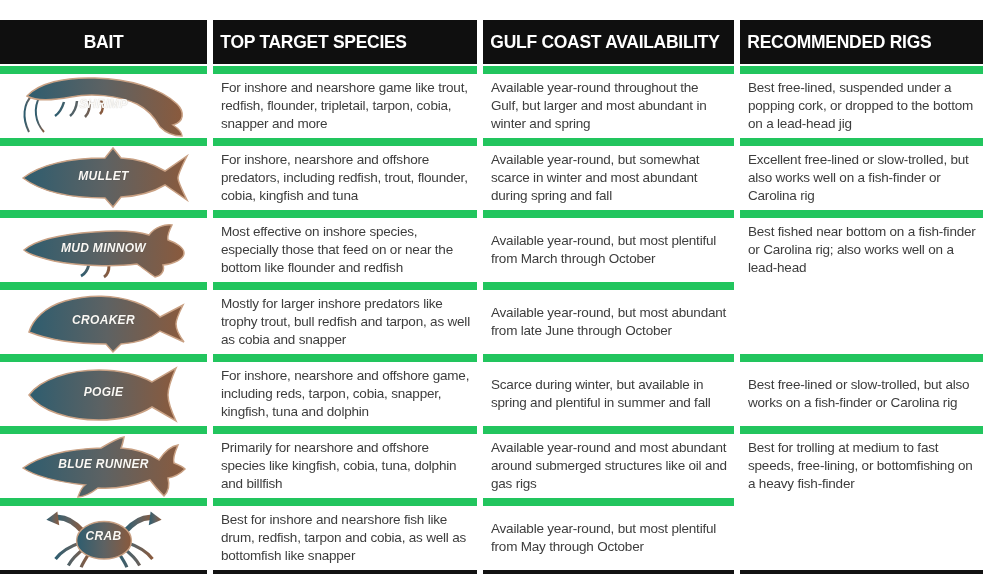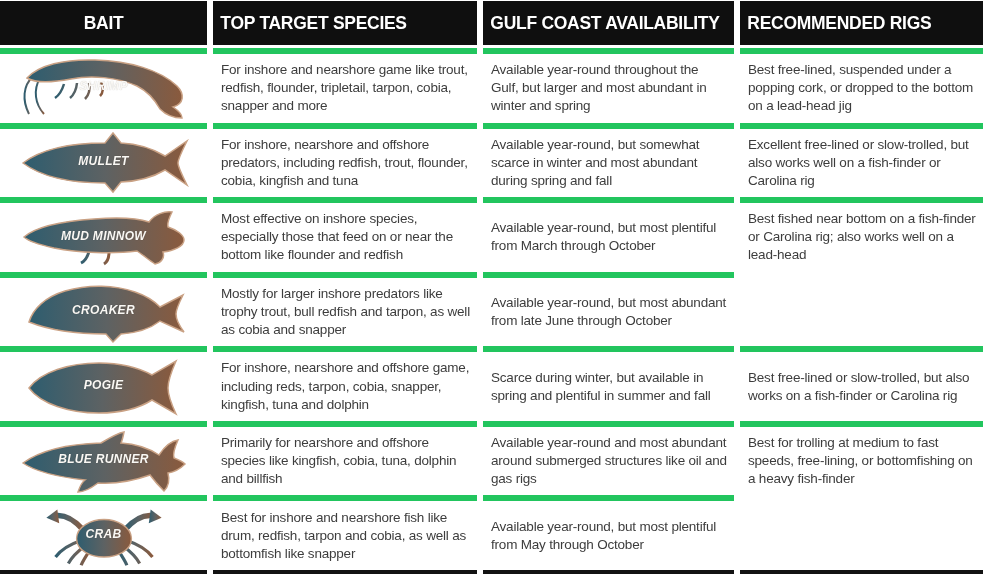--- a/index.html
+++ b/index.html
@@ -10,40 +10,40 @@
     display:flex;flex-direction:column;
     box-sizing:border-box;
     overflow:hidden;
   }
   
   .grid-row{
     display:grid;
     grid-template-columns:207px 264px 251px 243px;
     column-gap:6px;
   }
-  .thead{height:44px;margin-top:1px;}
+  .thead{height:56px;margin-top:20px;}
   .thead .hcell{
     background:#0f0f0f;
     color:#ffffff;
     display:flex;align-items:center;
     font-weight:bold;
     font-size:19px;
     letter-spacing:-0.3px;
     overflow:hidden;
     white-space:nowrap;
   }
   .thead .hcell span{display:inline-block;transform:scaleX(0.92);transform-origin:left center;padding-left:8px;}
   .thead .hcell.center{justify-content:center;}
   .thead .hcell.center span{transform-origin:center center;padding-left:0;}
   .head-gap{height:3px;background:#ffffff;}
   
   .tbody{flex:1;display:flex;flex-direction:column;}
   .trow{flex:1;}
   .trow .cell{
-    border-top:6px solid #22c55e;
+    border-top:8px solid #22c55e;
     display:flex;align-items:center;
     box-sizing:border-box;
     overflow:hidden;
   }
   .text-cell{
     font-size:13.5px;
     line-height:1.34;
     letter-spacing:-0.2px;
     color:#3d3d3d;
     padding:4px 6px 4px 8px;

